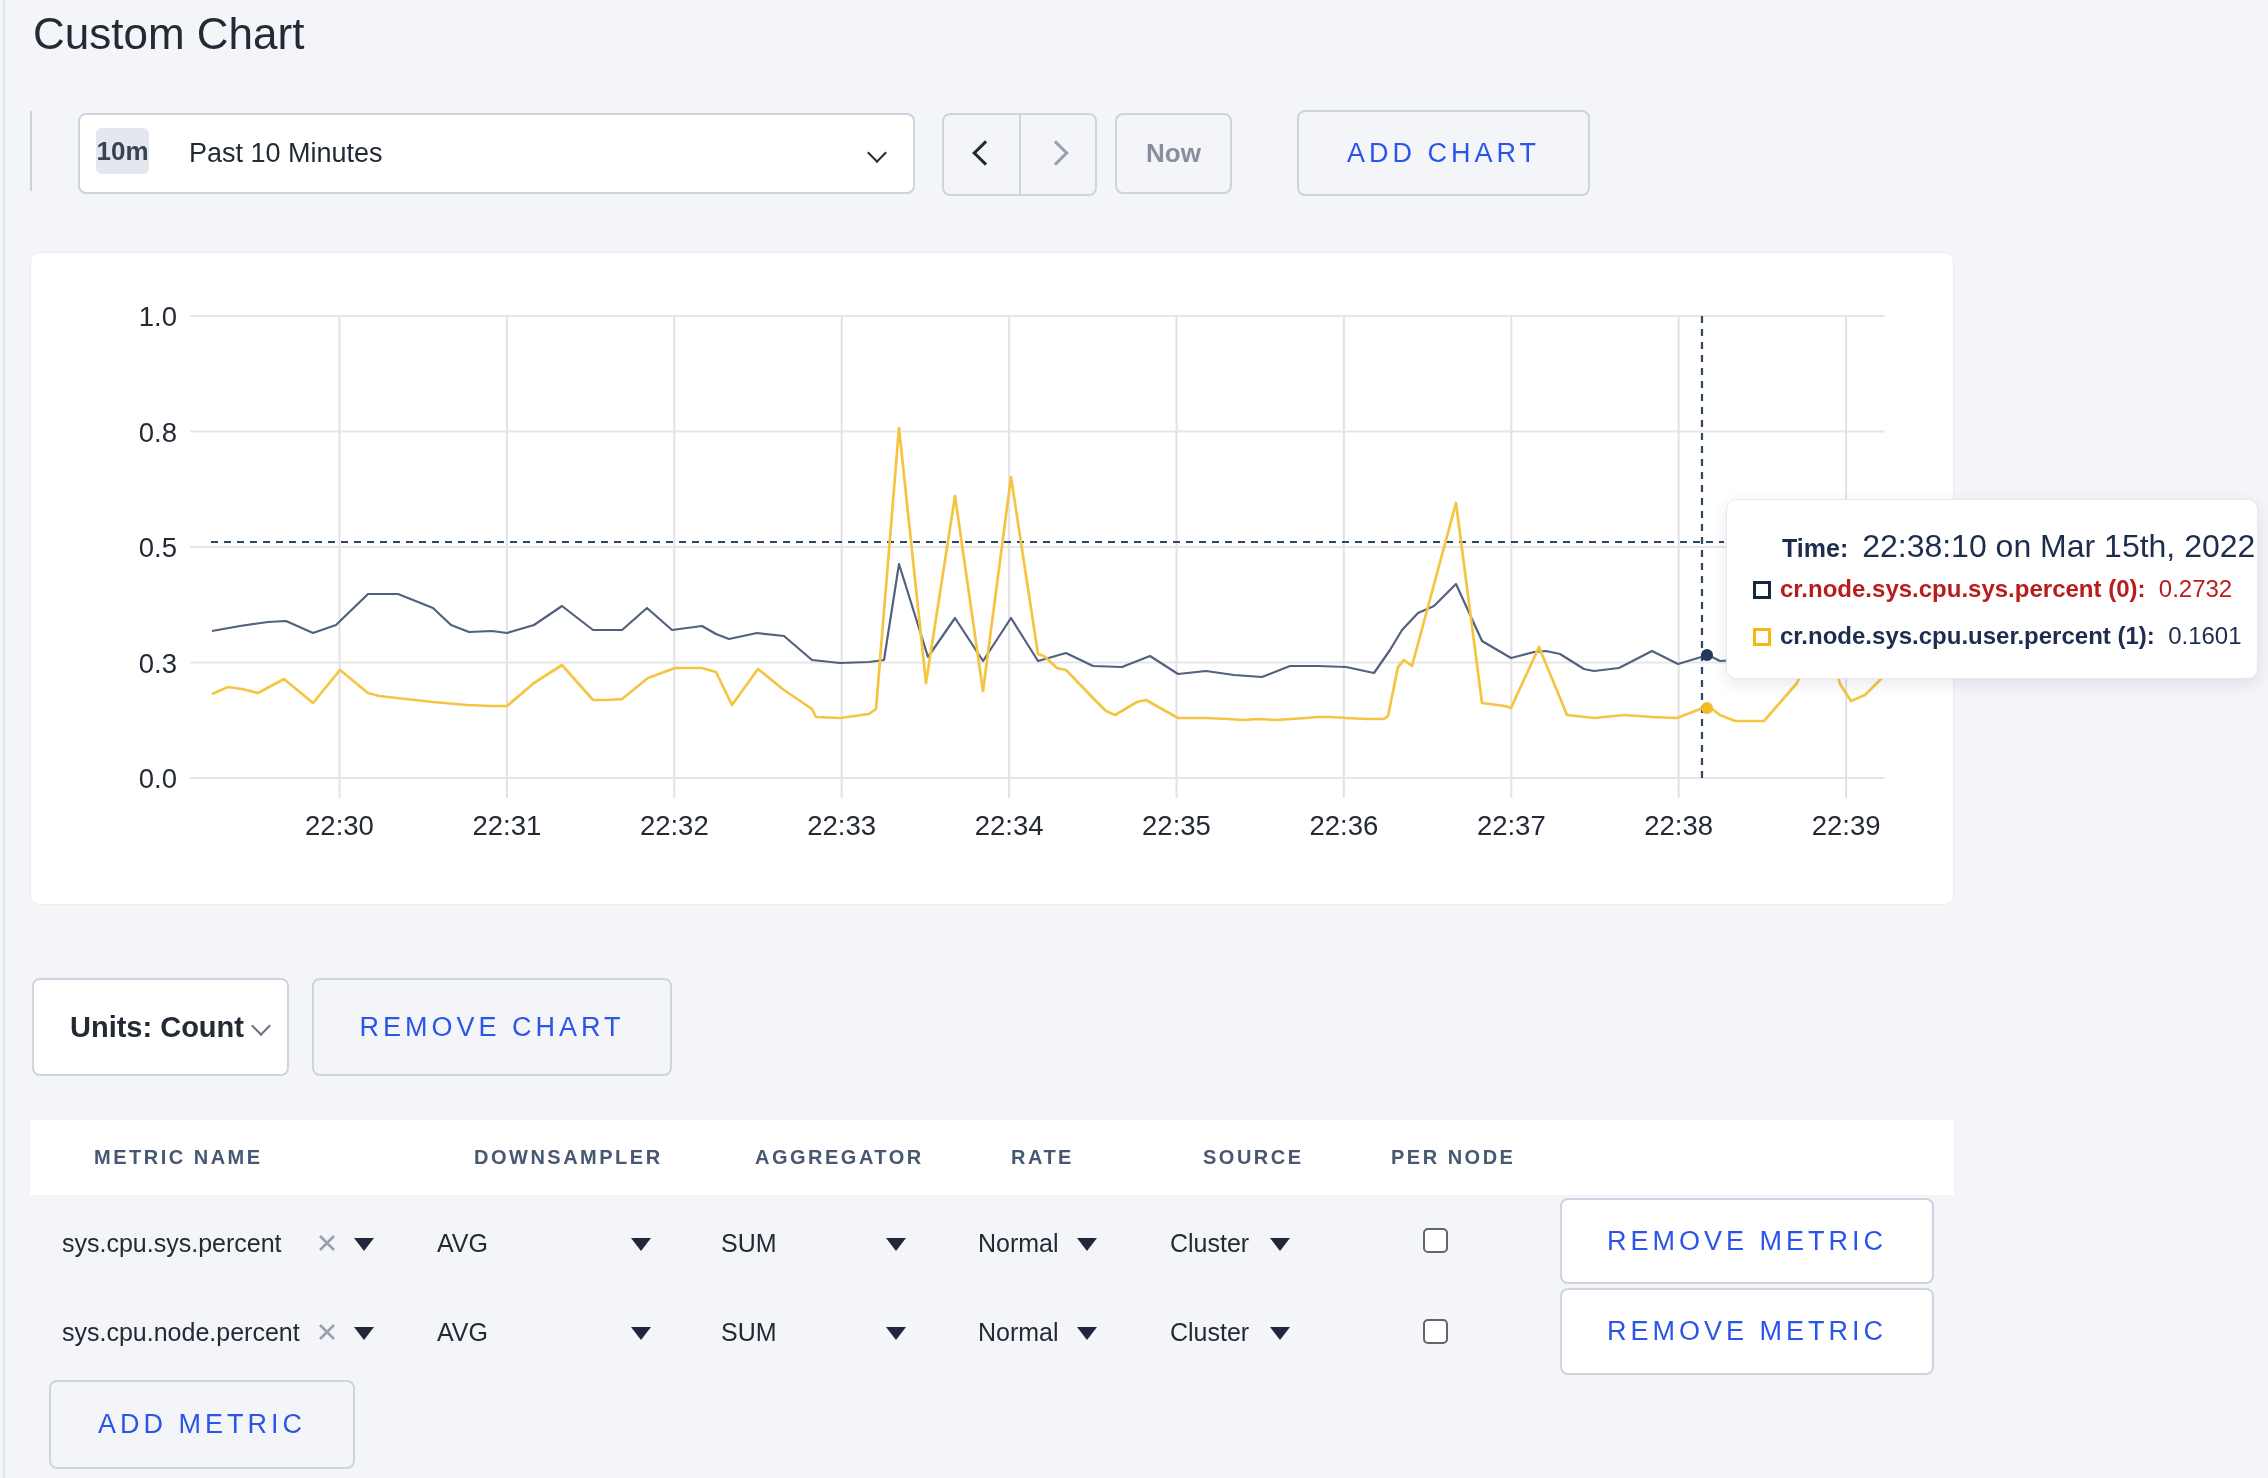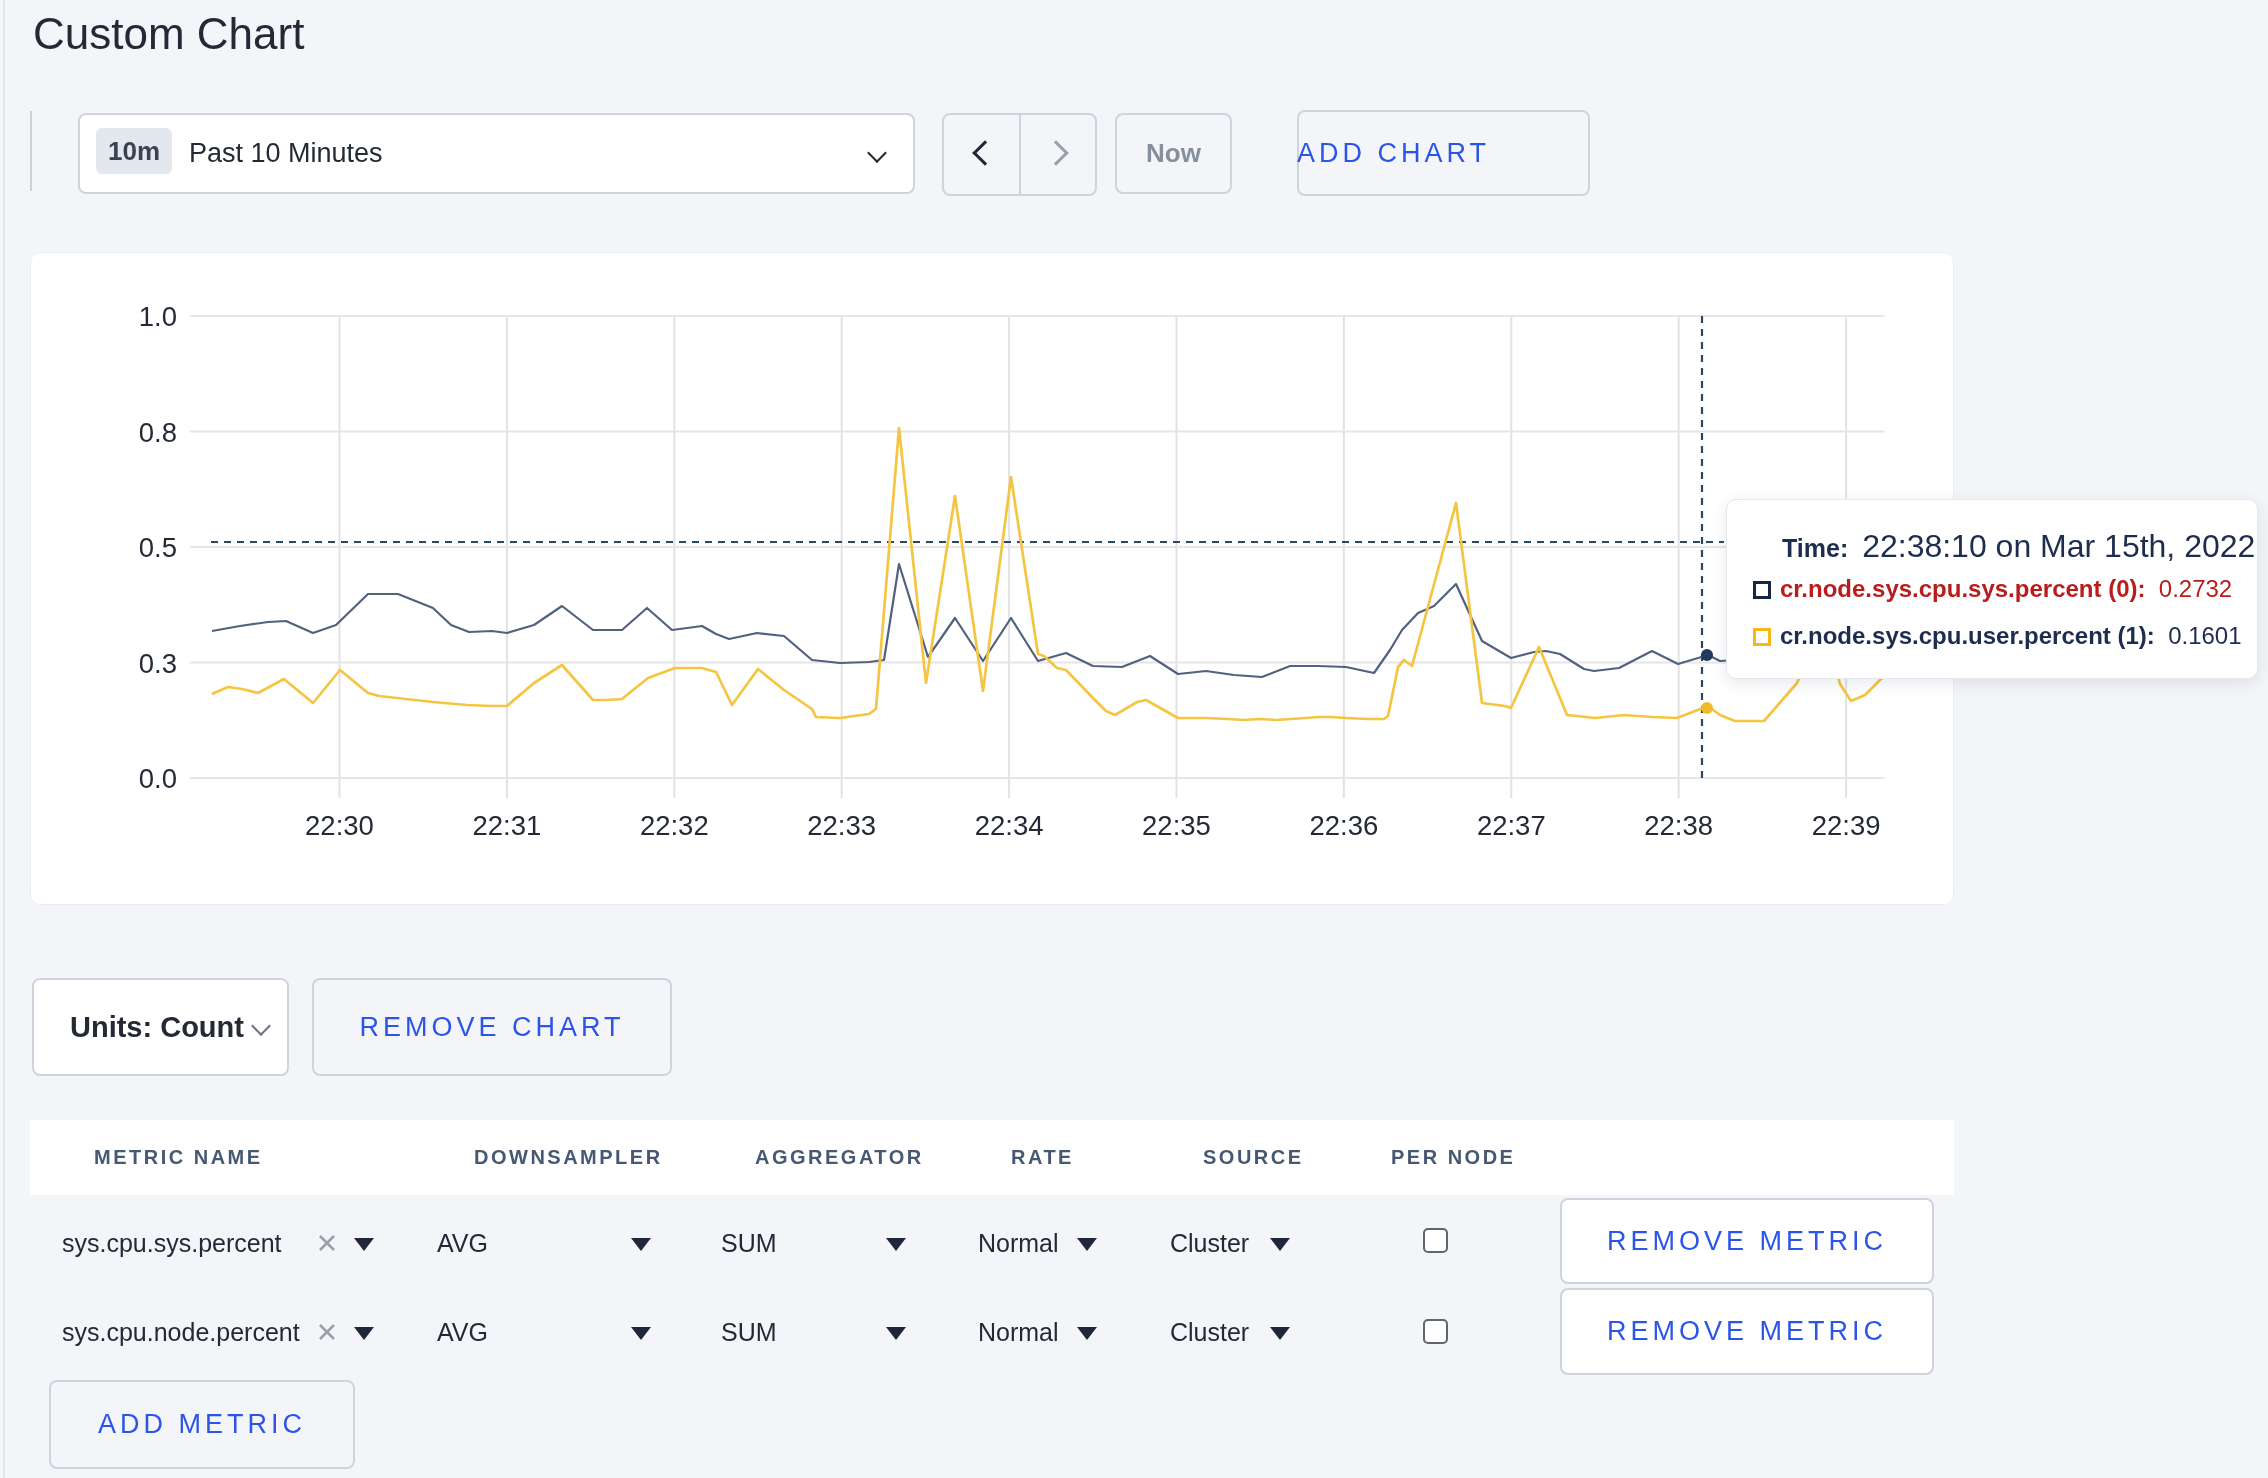--- a/index.html
+++ b/index.html
@@ -13,34 +13,34 @@
 </style>
 </head>
 <body>
 
   <div class="abs" style="left:3px;top:0;width:2px;height:1478px;background:#e3e5ec;"></div>
 
   <div class="abs" style="left:33px;top:9px;font-size:44px;color:#242a35;">Custom Chart</div>
 
   <div class="abs" style="left:30px;top:111px;width:2px;height:80px;background:#ccd1dc;"></div>
   <div class="btn" style="left:78px;top:113px;width:837px;height:81px;background:#fff;"></div>
-  <div class="abs" style="left:96px;top:128px;width:76px;height:46px;background:#e3e7ee;border-radius:6px;text-align:center;line-height:46px;font-size:26px;font-weight:700;color:#3a4352;">10m</div>
+  <div class="abs" style="left:96px;top:128px;width:53px;height:46px;background:#e3e7ee;border-radius:6px;text-align:center;line-height:46px;font-size:26px;font-weight:700;color:#3a4352;">10m</div>
   <div class="abs" style="left:189px;top:113px;height:81px;line-height:81px;font-size:27px;">Past 10 Minutes</div>
   <div class="abs" style="left:870px;top:146px;width:12px;height:12px;border-right:2.5px solid #242a35;border-bottom:2.5px solid #242a35;transform:rotate(45deg);"></div>
 
   <div class="btn" style="left:942px;top:113px;width:155px;height:83px;"></div>
   <div class="abs" style="left:1019px;top:114px;width:2px;height:81px;background:#ced3de;"></div>
   <div class="abs" style="left:976px;top:144px;width:15px;height:15px;border-left:3.5px solid #1f2733;border-bottom:3.5px solid #1f2733;transform:rotate(45deg);"></div>
   <div class="abs" style="left:1047px;top:144px;width:15px;height:15px;border-right:3.5px solid #97a0ad;border-top:3.5px solid #97a0ad;transform:rotate(45deg);"></div>
 
   <div class="btn" style="left:1115px;top:113px;width:117px;height:81px;"></div>
   <div class="abs" style="left:1115px;top:113px;width:117px;height:69px;line-height:81px;text-align:center;font-size:26px;font-weight:700;color:#878e9c;">Now</div>
 
   <div class="btn" style="left:1297px;top:110px;width:293px;height:86px;"></div>
-  <div class="abs blue" style="left:1297px;top:110px;width:293px;height:86px;line-height:86px;text-align:left;">ADD CHART</div>
+  <div class="abs blue" style="left:1297px;top:110px;width:293px;height:86px;line-height:86px;text-align:center;">ADD CHART</div>
 
   <div class="abs" style="left:30px;top:252px;width:1924px;height:653px;background:#fff;border:1px solid #ebedf1;border-radius:10px;box-sizing:border-box;"></div>
   <svg id="chart" class="abs" style="left:30px;top:252px;" width="1924" height="653" viewBox="0 0 1924 653" fill="none">
 
     <g stroke="#e2e2e6" stroke-width="2">
       <line x1="309.5" y1="64" x2="309.5" y2="546"></line>
       <line x1="476.9" y1="64" x2="476.9" y2="546"></line>
       <line x1="644.3" y1="64" x2="644.3" y2="546"></line>
       <line x1="811.7" y1="64" x2="811.7" y2="546"></line>
       <line x1="979.1" y1="64" x2="979.1" y2="546"></line>

